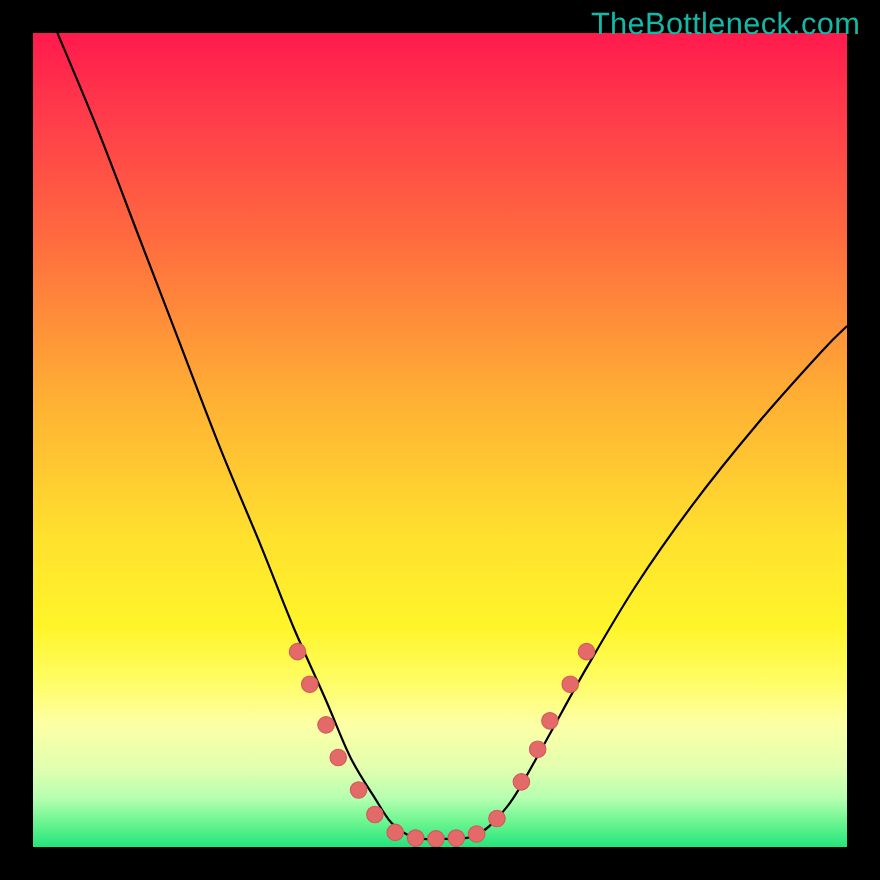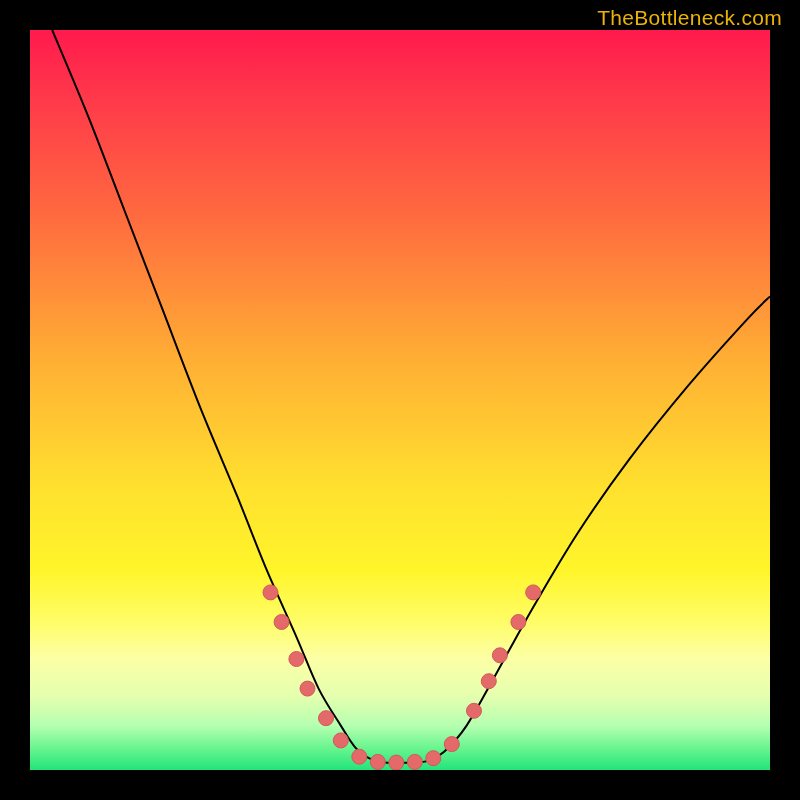--- a/index.html
+++ b/index.html
@@ -29,22 +29,22 @@
       #e4ffae 90%,
       #b6ffb1 94%,
       #6af58f 97%,
       #23e47c 100%
     );
   }
   .watermark {
     position: absolute;
     top: 6px;
     right: 18px;
-    color: #eab308;
-    font-size: 21px;
+    color: #14b8a6;
+    font-size: 28px;
     font-weight: 400;
     letter-spacing: 0.3px;
     z-index: 5;
     text-align: right;
   }
   svg.curve {
     position: absolute;
     left: 0;
     top: 0;
     width: 740px;

